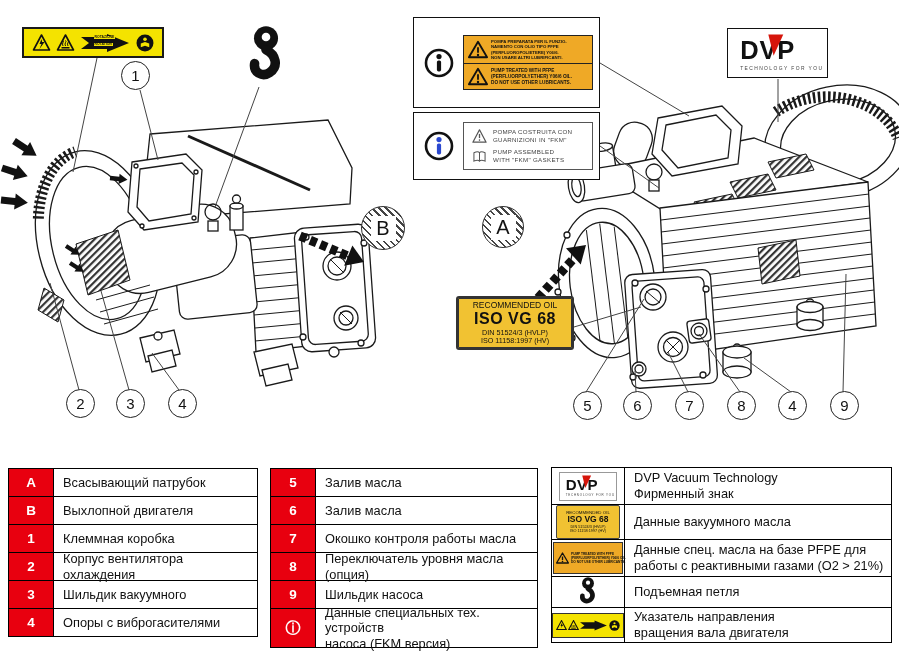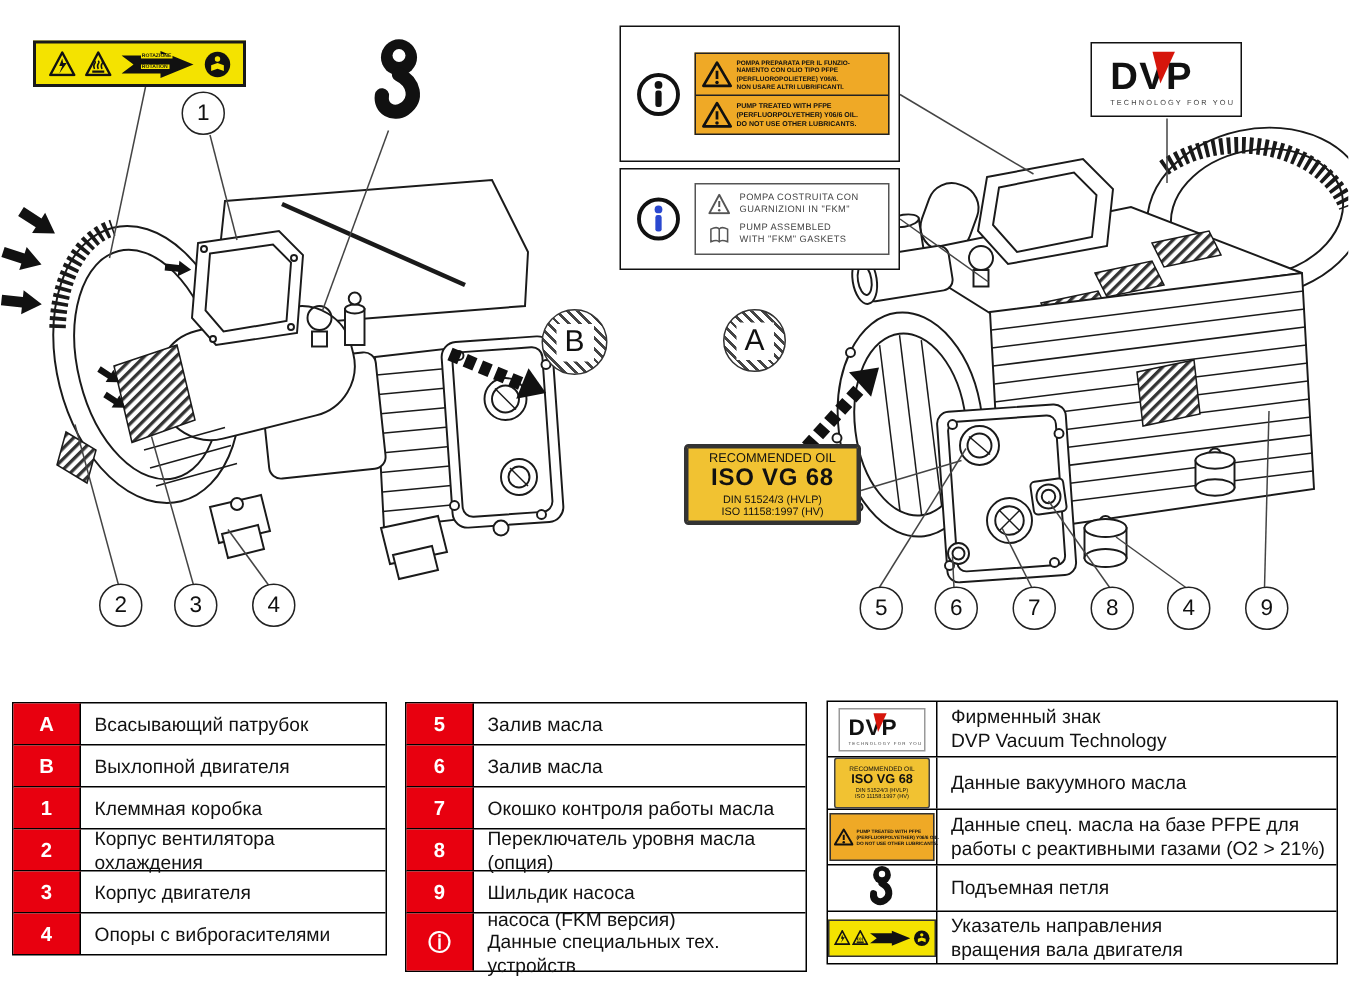--- a/index.html
+++ b/index.html
@@ -449,21 +449,21 @@
       </div>
     <div class="trow h27">
         <div class="key">2</div>
         <div class="val">
           <span>Корпус вентилятора охлаждения</span>
         </div>
       </div>
     <div class="trow h27">
         <div class="key">3</div>
         <div class="val">
-          <span>Корпус двигателя</span>
+          <span>Шильдик вакуумного</span>
         </div>
       </div>
     <div class="trow h27">
         <div class="key">4</div>
         <div class="val">
           <span>Опоры с виброгасителями</span>
         </div>
       </div>
   </div>
 
@@ -494,40 +494,40 @@
       </div>
     <div class="trow h27">
         <div class="key">9</div>
         <div class="val">
           <span>Шильдик насоса</span>
         </div>
       </div>
     <div class="trow h38">
         <div class="key" style="font-size:15px;">ⓘ</div>
         <div class="val">
+          <span>Данные специальных тех. устройств</span>
           <span>насоса (FKM версия)</span>
-          <span>Данные специальных тех. устройств</span>
         </div>
       </div>
   </div>
 
   <div class="tbl" style="left:551px;top:467px;width:339px;">
     <div class="trow h36">
       <div class="ic">
         <div class="dvpmini">
           <svg width="52" height="25" viewBox="0 0 100 44">
             <text x="7" y="29" font-family="Liberation Sans, DejaVu Sans, sans-serif" font-size="29" font-weight="bold" letter-spacing="1" fill="#111">DVP</text>
             <polygon points="39,1 56,1 45,25" fill="#d6150b"></polygon>
             <text x="7" y="41" font-family="Liberation Sans, DejaVu Sans, sans-serif" font-size="5.6" letter-spacing="1.6" fill="#444">TECHNOLOGY FOR YOU</text>
           </svg>
         </div>
       </div>
       <div class="val">
+          <span>DVP Vacuum Technology</span>
           <span>Фирменный знак</span>
-          <span>DVP Vacuum Technology</span>
         </div>
     </div>
     <div class="trow h34">
       <div class="ic">
         <div class="oilmini">
           <div class="t1">RECOMMENDED OIL</div>
           <div class="t2">ISO VG 68</div>
           <div class="t3">DIN 51524/3 (HVLP)</div>
           <div class="t3">ISO 11158:1997 (HV)</div>
         </div>

